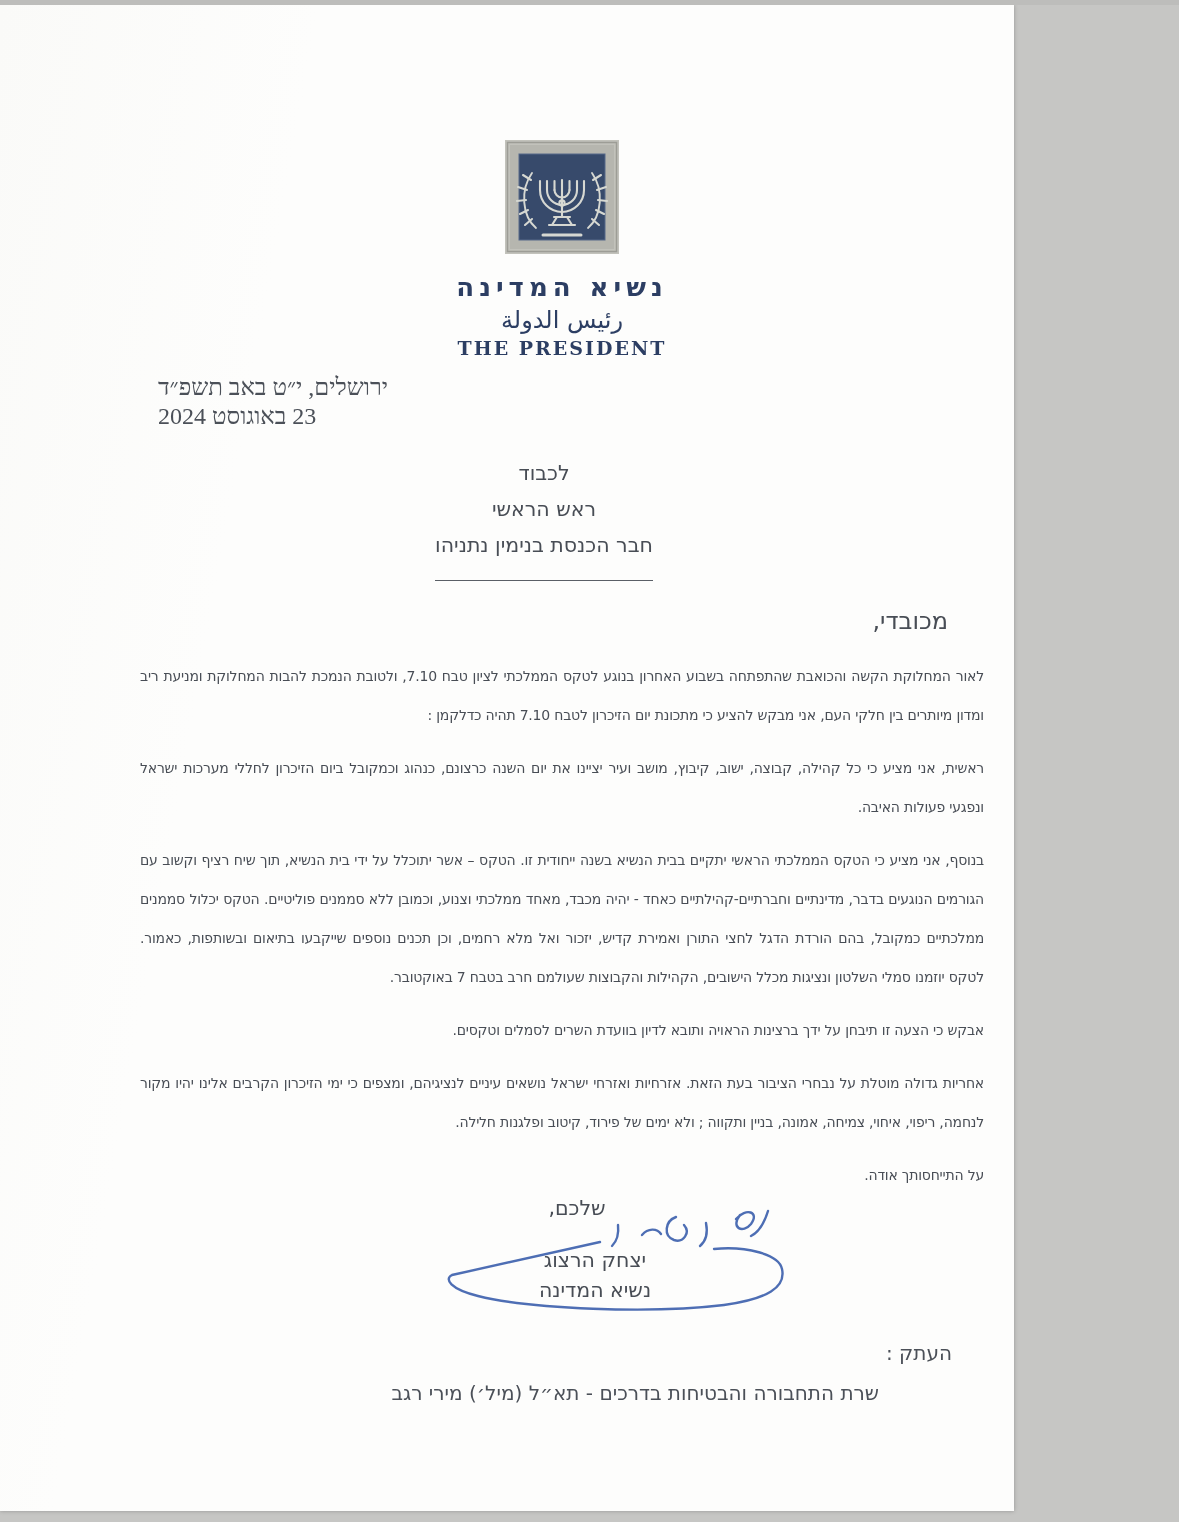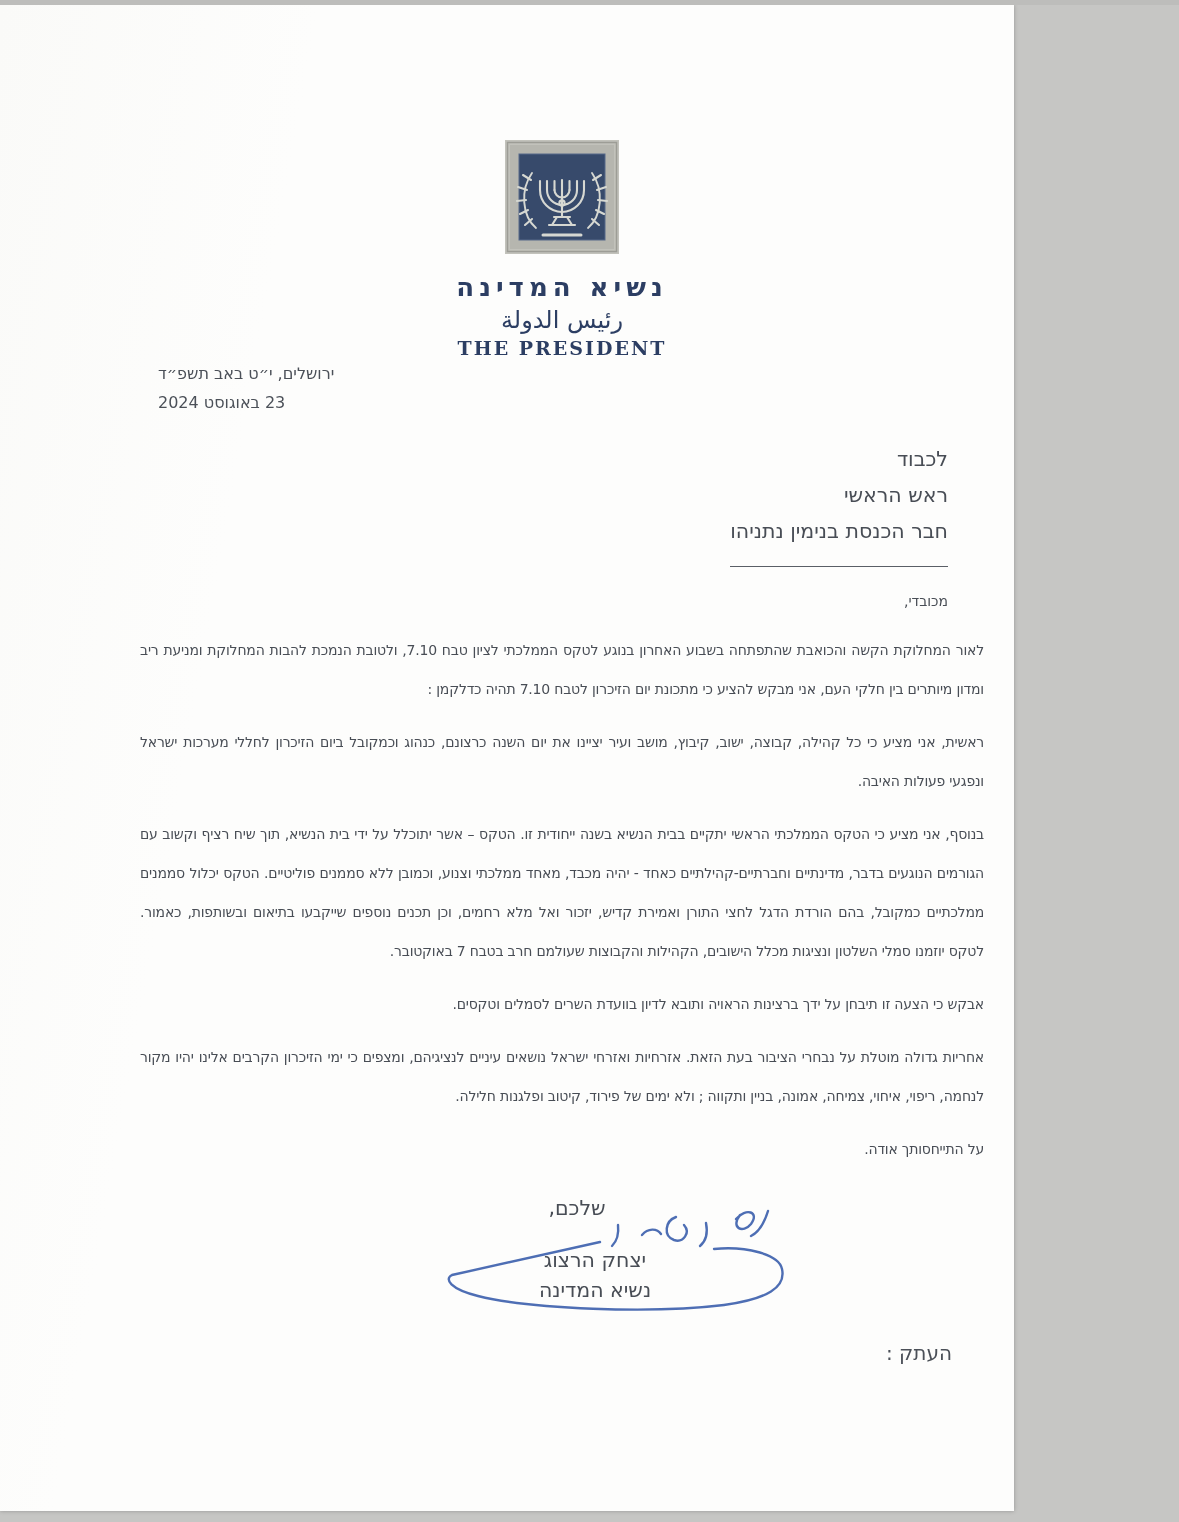--- a/index.html
+++ b/index.html
@@ -35,43 +35,45 @@
   }
   .en-title{
     margin-top:3px;
     font-family:"DejaVu Serif","Liberation Serif",serif;
     font-size:19px; font-weight:bold; letter-spacing:2px;
     color:#2c3e63;
     text-align:center;
   }
   
   .date-block{
+    margin-top:14px;
     text-align:left;
     padding-left:18px;
-    font-size:16px; line-height:29px;
+    font-size:24px; line-height:29px;
     color:#4b5058;
+    font-family:Liberation Serif, serif;
   }
   
   .recipient{
     margin-top:24px;
-    text-align:right;
+    text-align:center;
     padding-right:36px;
     font-size:20.5px; line-height:36px;
   }
   .recipient .underlined{
     display:inline-block;
     border-bottom:1.6px solid #5a5f66;
     padding-bottom:17px;
   }
   
   .salutation{
     margin-top:26px;
     text-align:right;
     padding-right:36px;
-    font-size:14px;
+    font-size:24px;
   }
   .body-text p{
     margin:0 0 14px 0;
     font-size:14px;
     letter-spacing:-0.2px;
     line-height:39px;
     text-align:justify;
     text-align-last:right;
   }
   .body-text{ margin-top:22px; }
@@ -194,16 +196,17 @@
       <path d="M276,26 c2,10 0,18 -6,23"></path>
       <path d="M246,20 c-11,4 -13,19 -2,23 c9,3 17,-7 10,-15"></path>
       <path d="M212,38 c6,-7 15,-7 19,-1"></path>
       <path d="M188,28 c1,9 -1,16 -6,21"></path>
       <path d="M170,45 L22,78 C14,82 20,92 48,99 C100,112 220,117 294,108 C338,102 356,90 352,72 C349,57 316,49 284,52"></path>
     </g>
   </svg>
 
   <div class="footer">
     <div class="copy-label">העתק :</div>
+    <div class="copy-recipient">שרת התחבורה והבטיחות בדרכים - תא״ל (מיל׳) מירי רגב</div>
   </div>
 </div>
 
 <div class="edge-top"></div>
 
 </body></html>

